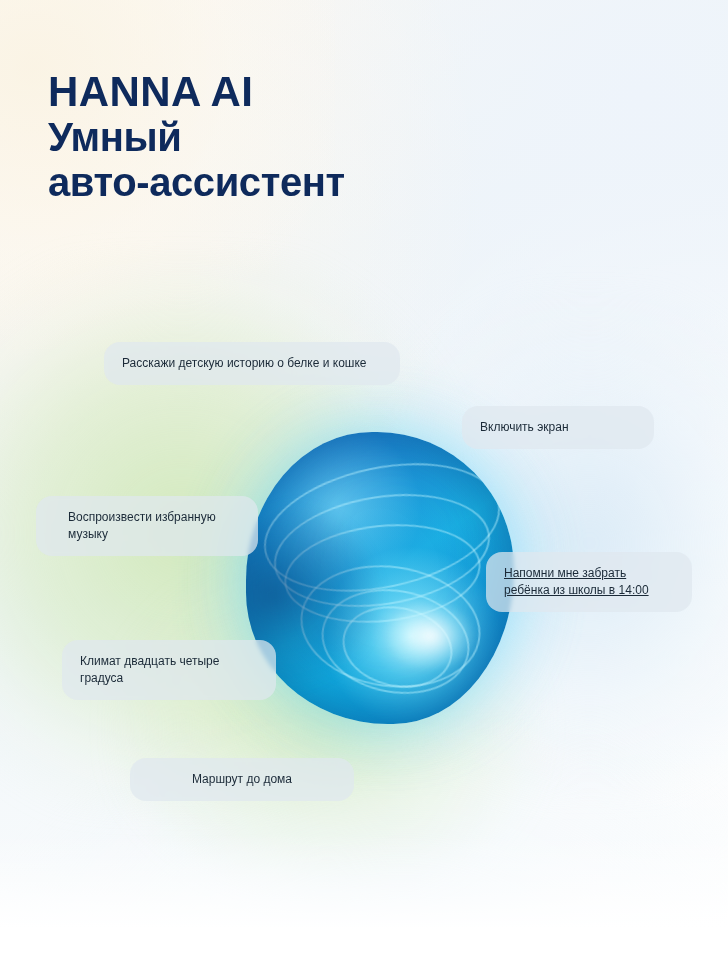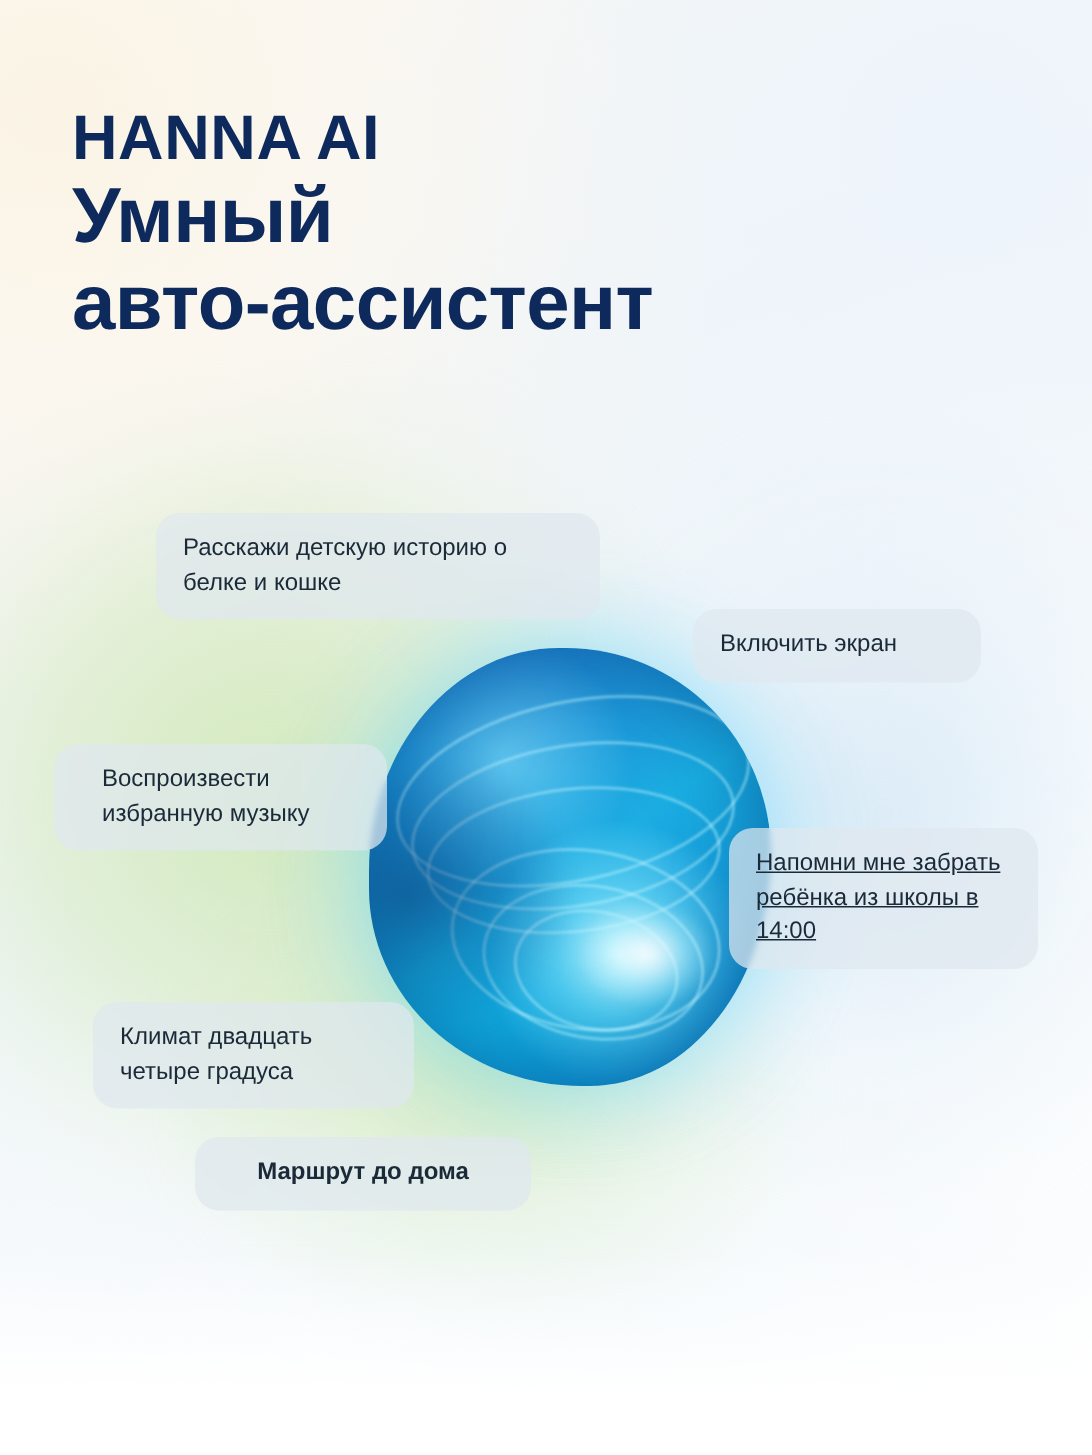--- a/index.html
+++ b/index.html
@@ -95,21 +95,21 @@
     line-height: 1.12;
     letter-spacing: -0.4px;
   }
   .headline .brand {
     font-size: 42px;
     font-weight: bold;
     display: block;
     letter-spacing: 0.4px;
   }
   .headline .sub {
-    font-size: 52px;
+    font-size: 40px;
     font-weight: bold;
     display: block;
   }
 
   
   .orb-wrap {
     position: absolute;
     left: 246px;
     top: 432px;
     width: 268px;
@@ -173,31 +173,31 @@
   }
 
   
   .bubble {
     position: absolute;
     z-index: 5;
     box-sizing: border-box;
     border-radius: 16px;
     background: rgba(223,232,238,0.72);
     color: #1b2a38;
-    font-size: 16px;
+    font-size: 12px;
     line-height: 1.42;
     padding: 13px 18px;
     backdrop-filter: blur(2px);
   }
   .b1 { left: 104px; top: 342px; width: 296px; }
   .b2 { left: 462px; top: 406px; width: 192px; }
   .b3 { left: 36px;  top: 496px; width: 222px; padding-left: 32px; }
   .b4 { left: 486px; top: 552px; width: 206px; text-decoration: underline; }
-  .b5 { left: 62px;  top: 668px; width: 214px; }
-  .b6 { left: 130px; top: 758px; width: 224px; text-align: center; font-weight: bold; }
+  .b5 { left: 62px;  top: 640px; width: 214px; }
+  .b6 { left: 130px; top: 758px; width: 224px; text-align: center; }
   .b7 { left: 428px; top: 730px; width: 220px; }
 </style>
 </head>
 <body>
 
 <div class="poster">
 
   <div class="bg-base"></div>
   <div class="bg-cream-top"></div>
   <div class="bg-green"></div>

